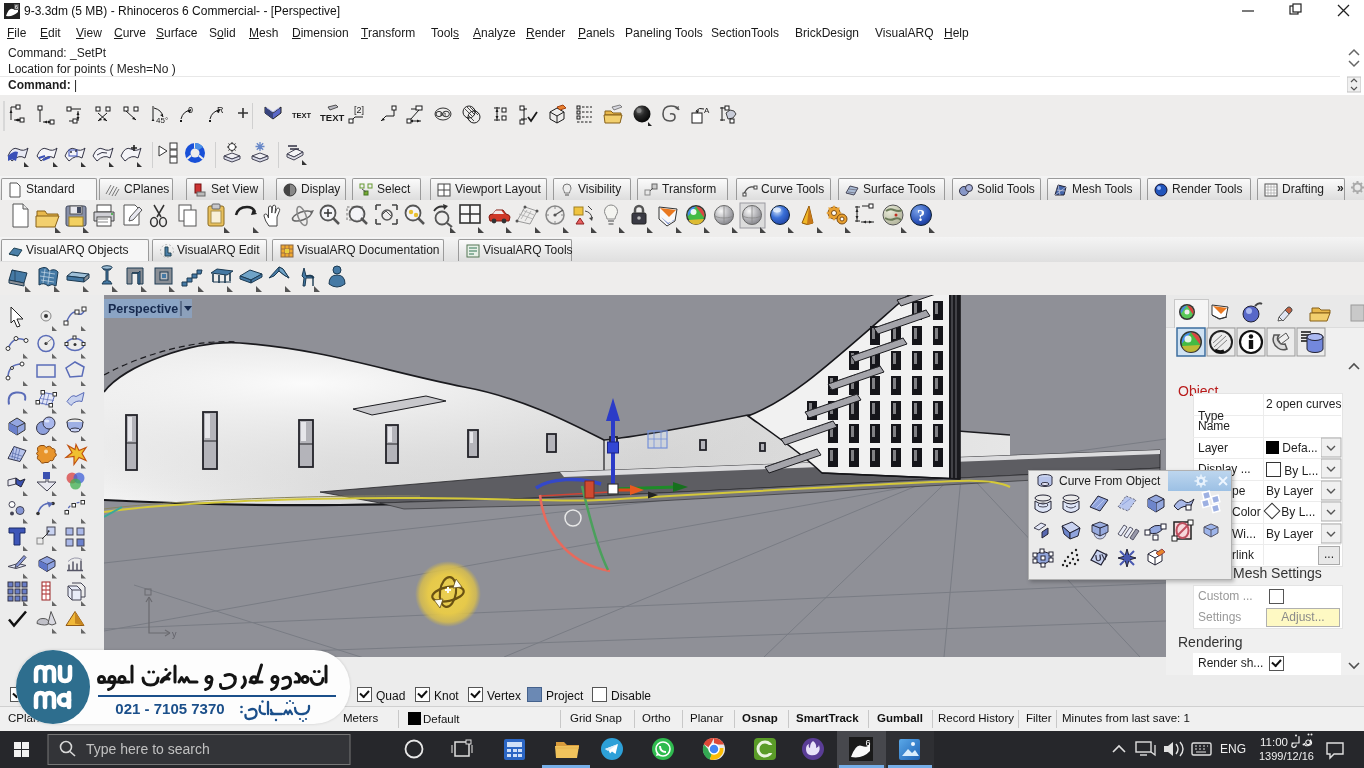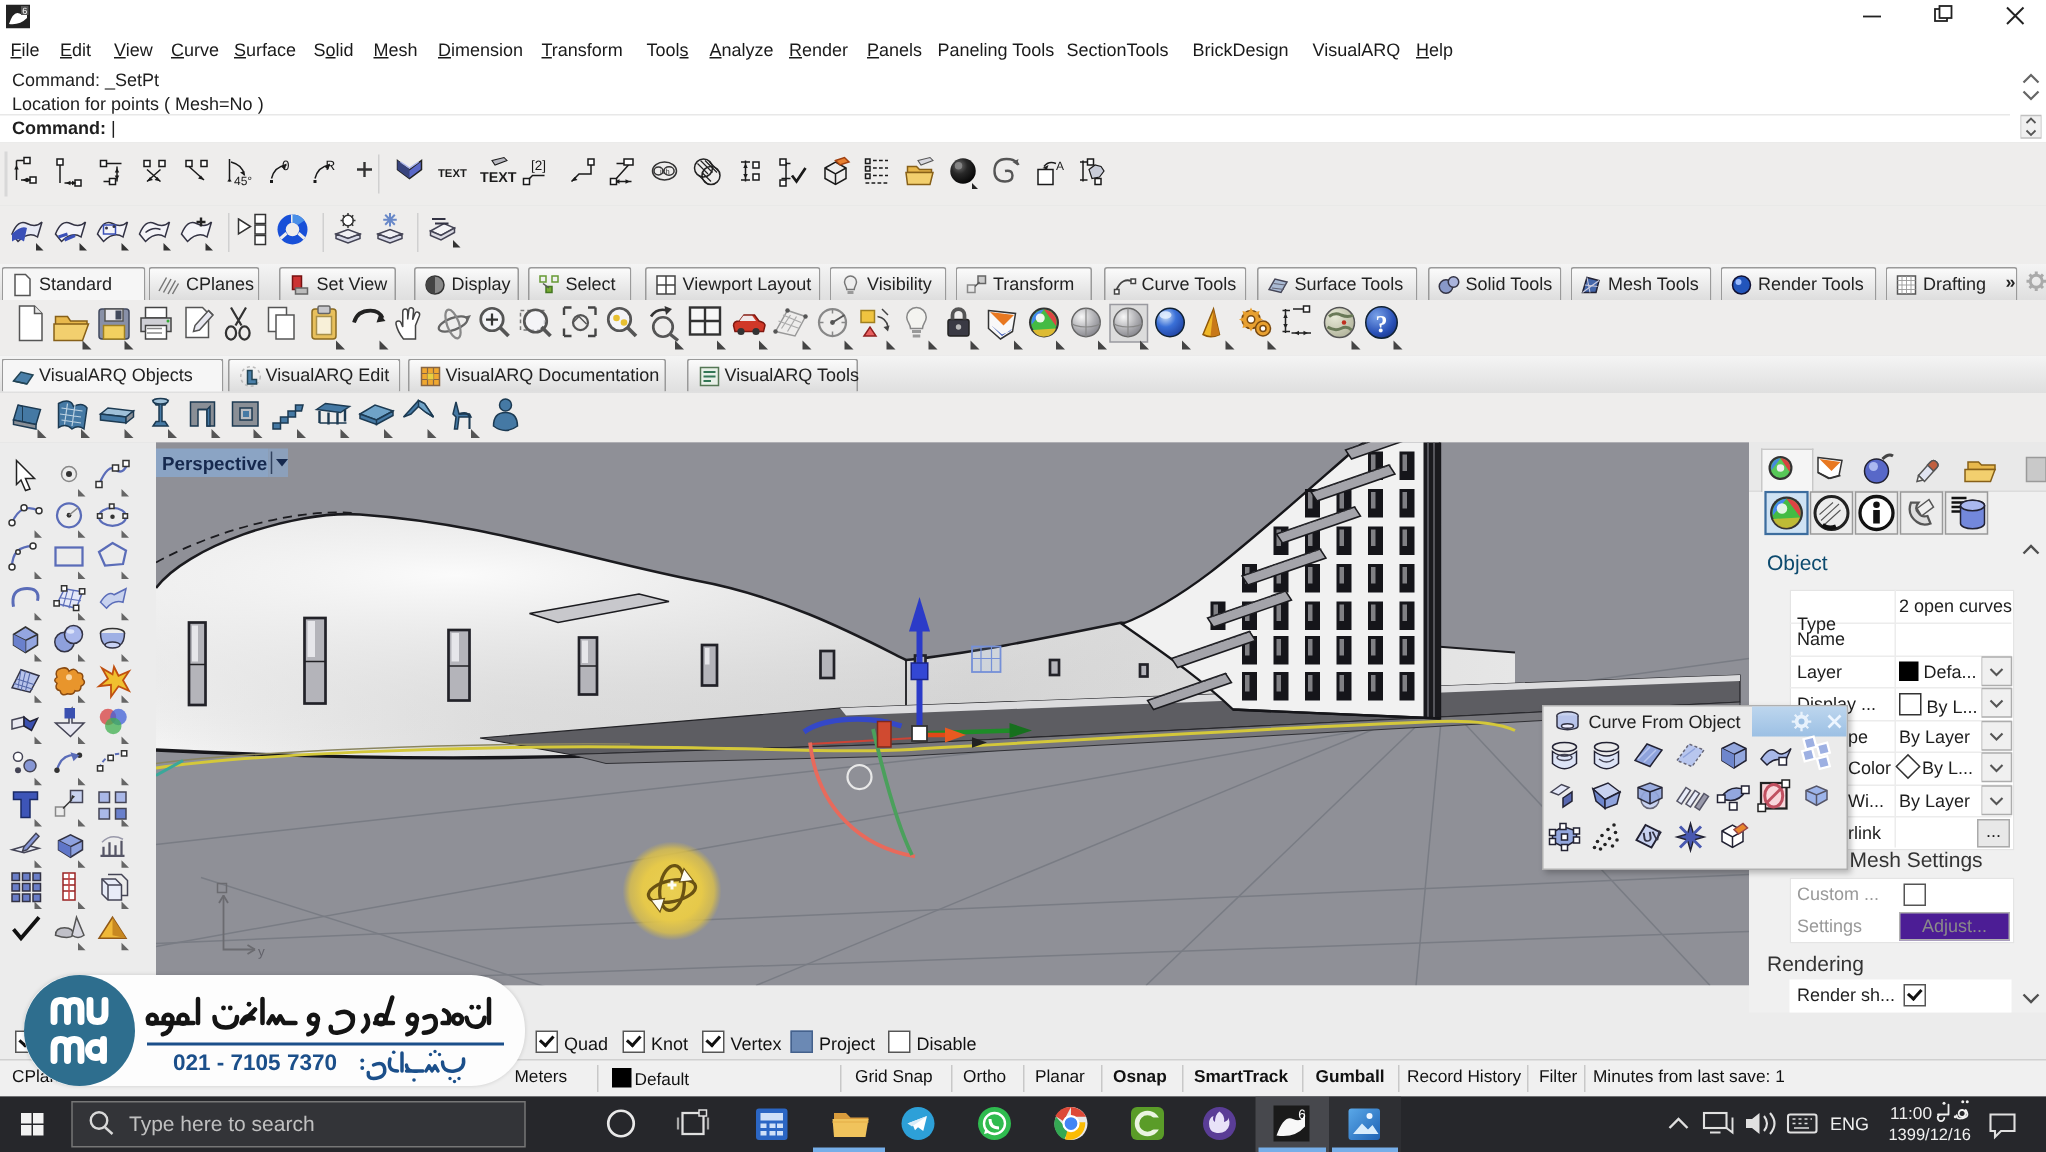--- a/index.html
+++ b/index.html
@@ -44,20 +44,21 @@
 </style>
 </head>
 <body>
 <div class="abs" id="titlebar">
   <svg class="abs" style="left:4px;top:3px" width="16" height="16">
       <rect x="0" y="0" width="16" height="16" fill="#222"></rect>
       <path d="M2,13 Q5,4 9,6 Q13,8 14,3 L14,9 Q9,14 2,13Z" fill="#fff"></path>
       <rect x="10" y="1" width="5" height="6" fill="#555"></rect>
       <text x="12.5" y="6" font-size="6" fill="#fff" text-anchor="middle">6</text>
     </svg>
+  <span class="abs" id="titletext">9-3.3dm (5 MB) - Rhinoceros 6 Commercial- - [Perspective]</span>
   <svg class="abs" style="right:10px;top:0" width="120" height="22">
     <line x1="8" y1="11" x2="20" y2="11" stroke="#222" stroke-width="1.2"></line>
     <rect x="56" y="6" width="8" height="8" fill="none" stroke="#222" stroke-width="1.2"></rect>
     <rect x="59" y="4" width="8" height="8" fill="#fff" stroke="#222" stroke-width="1.2"></rect>
     <path d="M104,5 l11,11 M115,5 l-11,11" stroke="#222" stroke-width="1.3"></path>
   </svg>
 </div>
 <div class="abs" id="menubar">
   <span style="left:7px"><u>F</u>ile</span>
   <span style="left:40px"><u>E</u>dit</span>
@@ -1219,21 +1220,21 @@
         <path d="M112,12 l8,-6 3,5 -8,6 z" fill="#eee" stroke="#555"></path>
       </g>
     <g>
         <rect x="131" y="1" width="28" height="28" fill="#ececec" stroke="#999"></rect>
     <path d="M135,5 h10 M135,8 h10 M135,11 h7 M135,14 h10" stroke="#111" stroke-width="1.6"></path>
         <ellipse cx="149" cy="10" rx="8" ry="3.5" fill="#8898e0" stroke="#223"></ellipse>
         <path d="M141,10 v12 a8,3.5 0 0 0 16,0 v-12" fill="#7388dc" stroke="#223"></path>
         <ellipse cx="149" cy="10" rx="8" ry="3.5" fill="#aab8f0" stroke="#223"></ellipse>
       </g>
   </svg>
-  <div class="abs" style="left:12px;top:72px;font-size:14px;color:#0c4a6e">Object</div>
+  <div class="abs" style="left:12px;top:88px;font-size:14px;color:#b91c1c">Object</div>
   <div class="abs" style="left:27px;top:98px;width:148px;height:172px;background:#fff;border:1px solid #e4e4e4"></div>
   <div class="abs" style="left:97px;top:98px;width:1px;height:172px;background:#ececec"></div>
   <div class="abs" style="left:27px;top:120px;width:148px;height:1px;background:#ececec"></div>
   <div class="abs" style="left:27px;top:142px;width:148px;height:1px;background:#ececec"></div>
   <div class="abs" style="left:27px;top:163px;width:148px;height:1px;background:#ececec"></div>
   <div class="abs" style="left:27px;top:185px;width:148px;height:1px;background:#ececec"></div>
   <div class="abs" style="left:27px;top:206px;width:148px;height:1px;background:#ececec"></div>
   <div class="abs" style="left:27px;top:228px;width:148px;height:1px;background:#ececec"></div>
   <div class="abs" style="left:27px;top:249px;width:148px;height:1px;background:#ececec"></div>
   <div class="abs" style="left:32px;top:114px">Type</div>
@@ -1265,21 +1266,21 @@
         <path d="M6,52 l4,4 4,-4"></path>
         <path d="M6,73 l4,4 4,-4"></path>
         <path d="M6,95 l4,4 4,-4"></path>
       </g>
   </svg>
   <div class="abs" style="left:67px;top:270px;font-size:14px;color:#333">Mesh Settings</div>
   <div class="abs" style="left:27px;top:290px;width:148px;height:42px;background:#fff;border:1px solid #e4e4e4"></div>
   <div class="abs" style="left:32px;top:294px;color:#999">Custom ...</div>
   <div class="abs" style="left:103px;top:294px"><span class="chk"></span></div>
   <div class="abs" style="left:32px;top:315px;color:#999">Settings</div>
-  <div class="abs" style="left:100px;top:313px;width:72px;height:17px;background:#4c1d95;border:1px solid #b0b0b0;text-align:center;line-height:16px;color:#8a8a8a">Adjust...</div>
+  <div class="abs" style="left:100px;top:313px;width:72px;height:17px;background:#fef9c3;border:1px solid #b0b0b0;text-align:center;line-height:16px;color:#8a8a8a">Adjust...</div>
   <div class="abs" style="left:12px;top:339px;font-size:14px;color:#333">Rendering</div>
   <div class="abs" style="left:27px;top:358px;width:148px;height:22px;background:#fff"></div>
   <div class="abs" style="left:32px;top:361px">Render sh...</div>
   <div class="abs" style="left:103px;top:361px"><span class="chk c"></span></div>
   <svg class="abs" style="left:180px;top:62px" width="16" height="318">
     <rect x="0" y="0" width="16" height="318" fill="#f0f0f0"></rect>
     <path d="M3,12 l5,-5 5,5" fill="none" stroke="#505050" stroke-width="1.6"></path>
     <path d="M3,306 l5,5 5,-5" fill="none" stroke="#505050" stroke-width="1.6"></path>
   </svg>
 </div>

